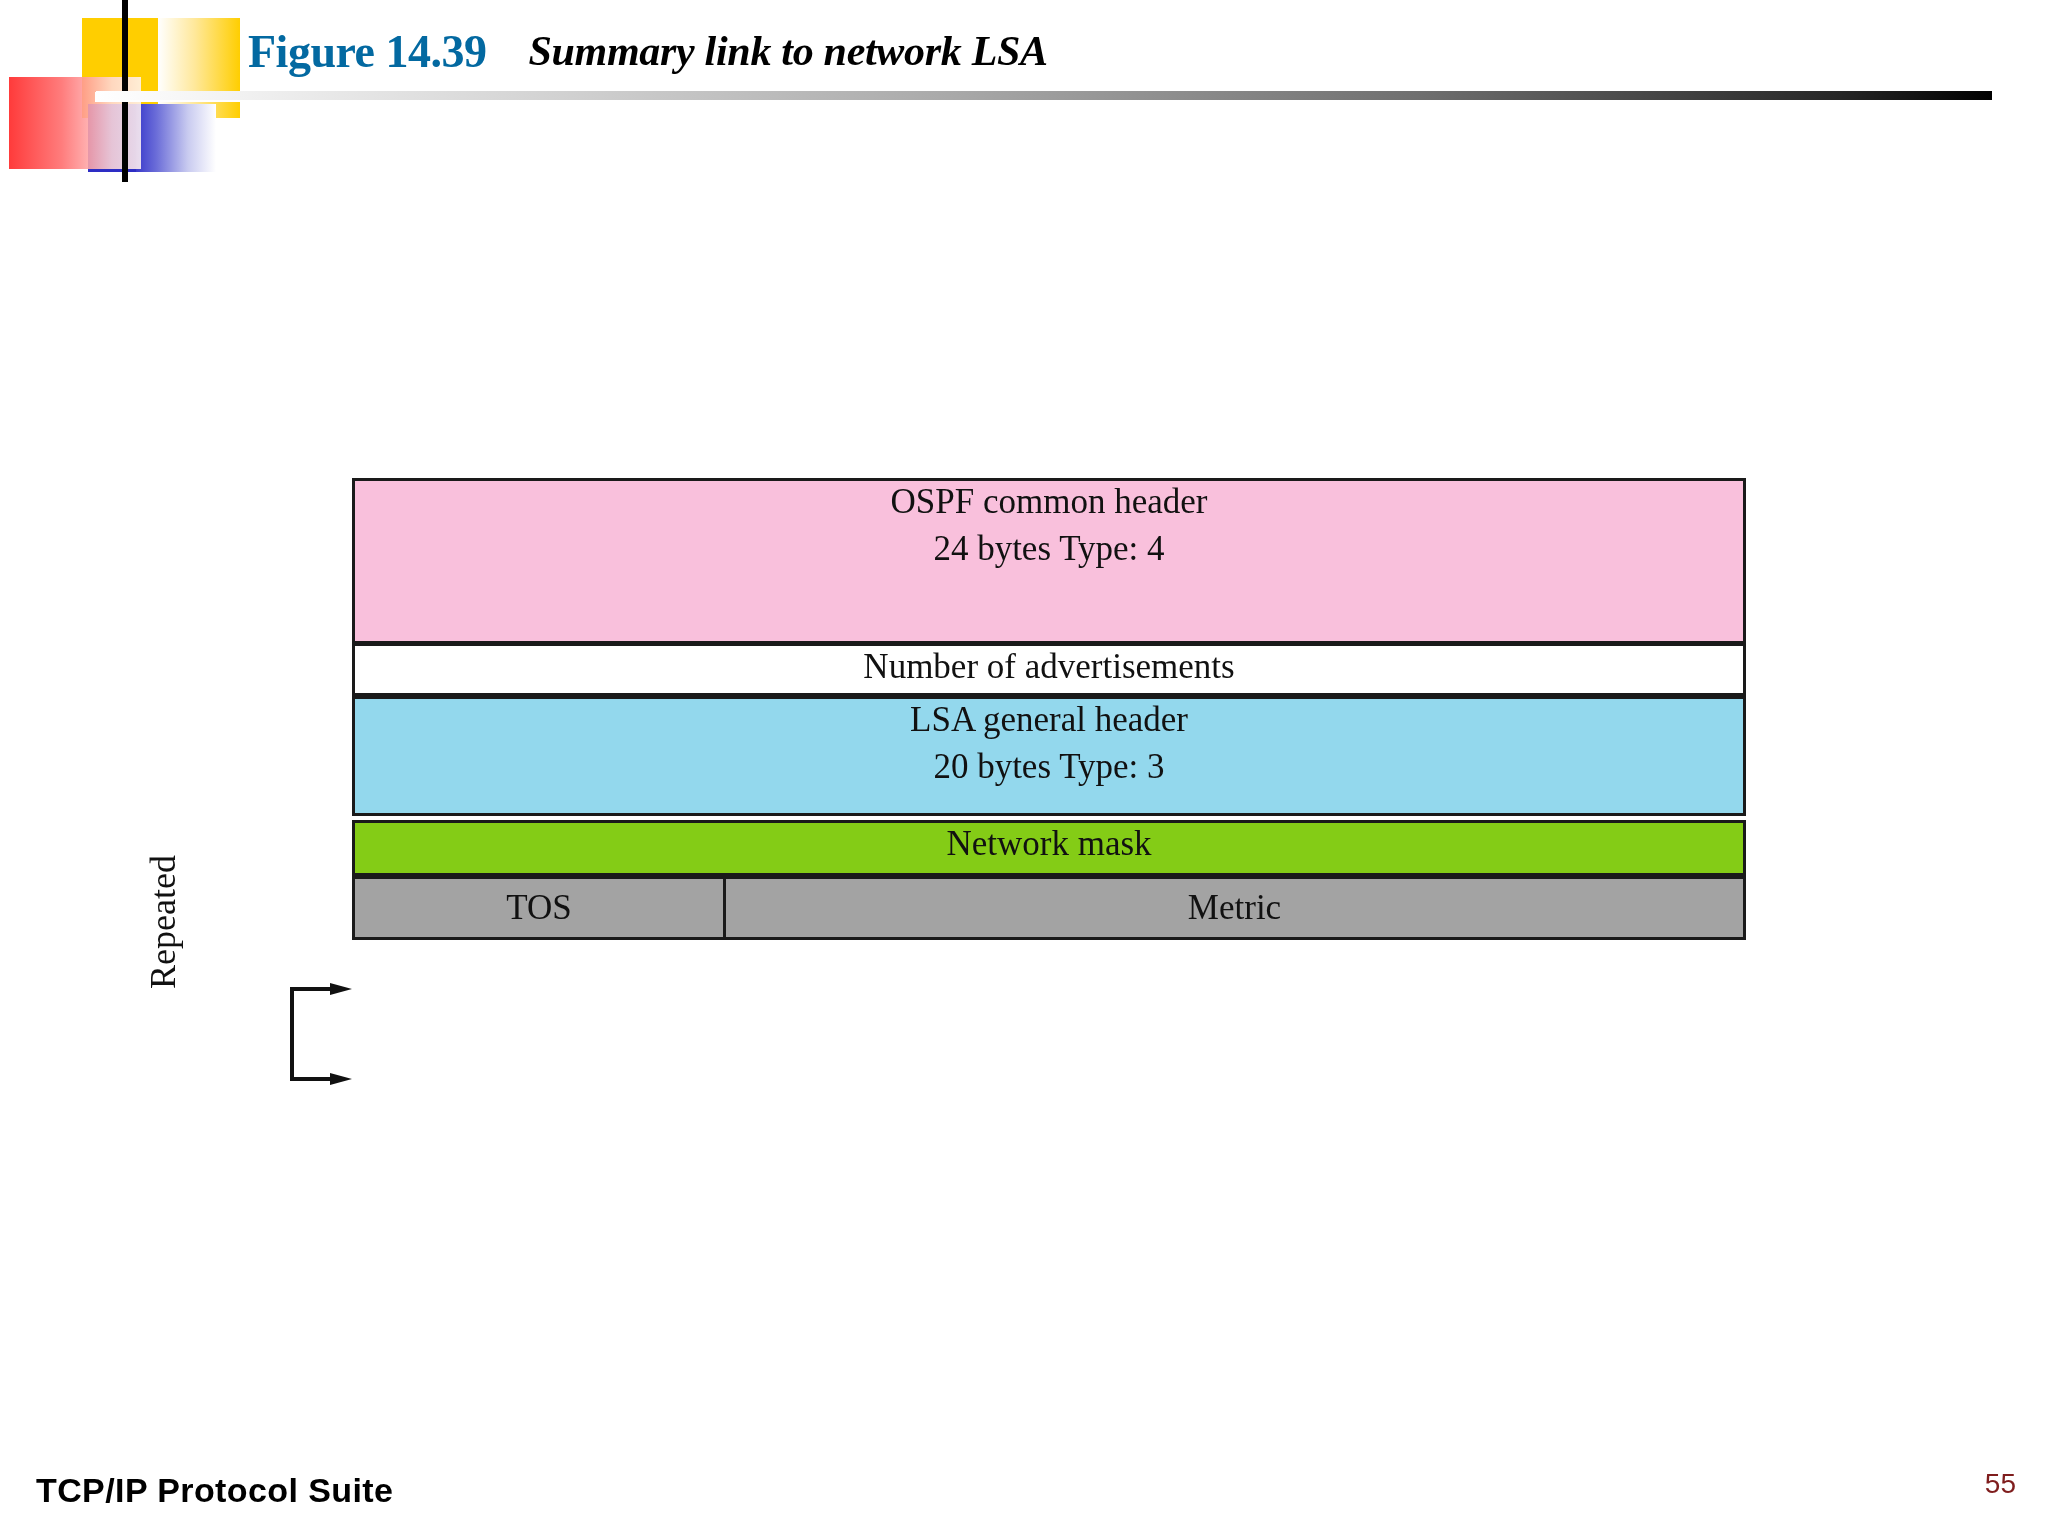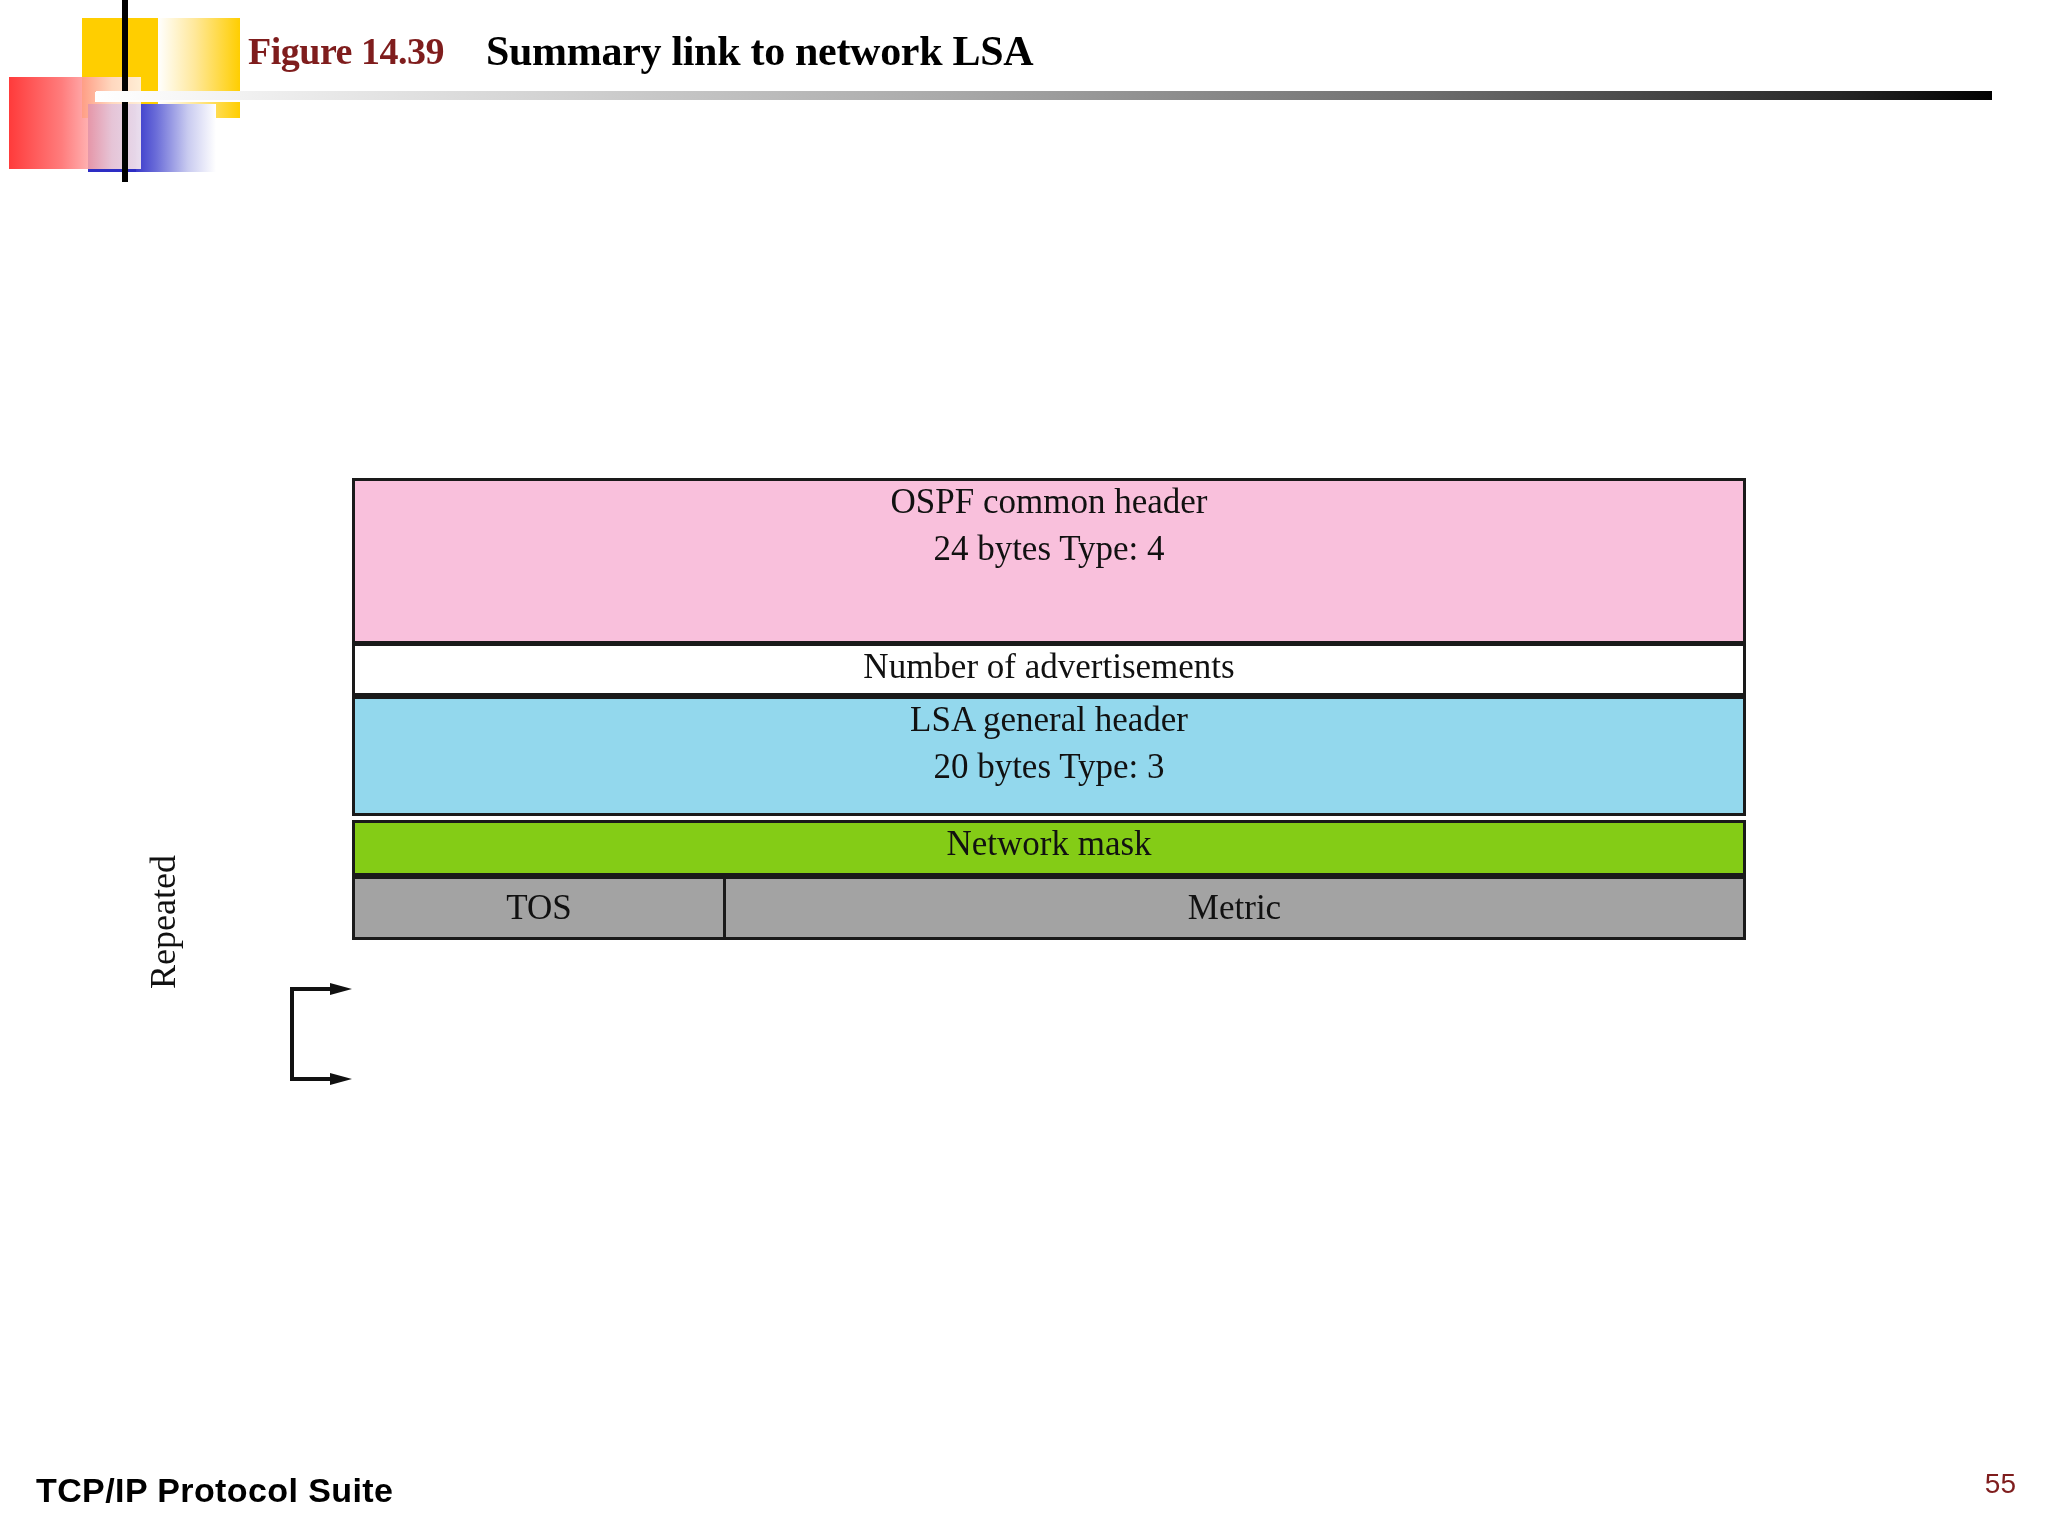--- a/index.html
+++ b/index.html
@@ -81,29 +81,30 @@
   #title-block {
     position: absolute;
     left: 248px;
     top: 22px;
     height: 58px;
     display: flex;
     align-items: center;
     white-space: nowrap;
   }
   .title-figure {
-    color: #7f1d1d;
+    color: #0369a1;
     font-weight: bold;
-    font-size: 38px;
+    font-size: 46px;
     font-family: "Liberation Serif", "DejaVu Serif", serif;
     letter-spacing: -0.5px;
   }
   .title-caption {
     color: #000000;
     font-weight: bold;
+    font-style: italic;
     font-size: 42px;
     font-family: "Liberation Serif", "DejaVu Serif", serif;
     margin-left: 42px;
     letter-spacing: -0.3px;
   }
 
   
   #packet-diagram {
     position: absolute;
     left: 352px;

